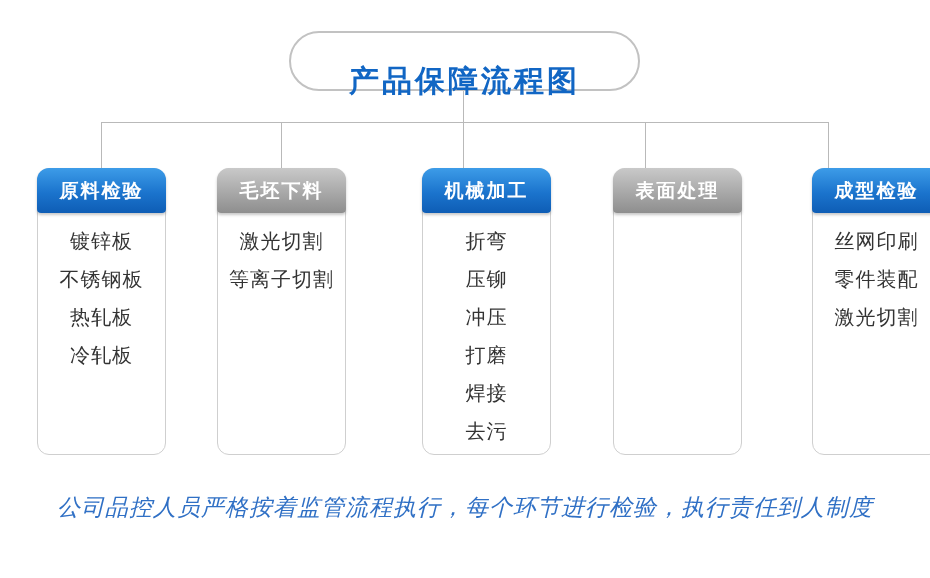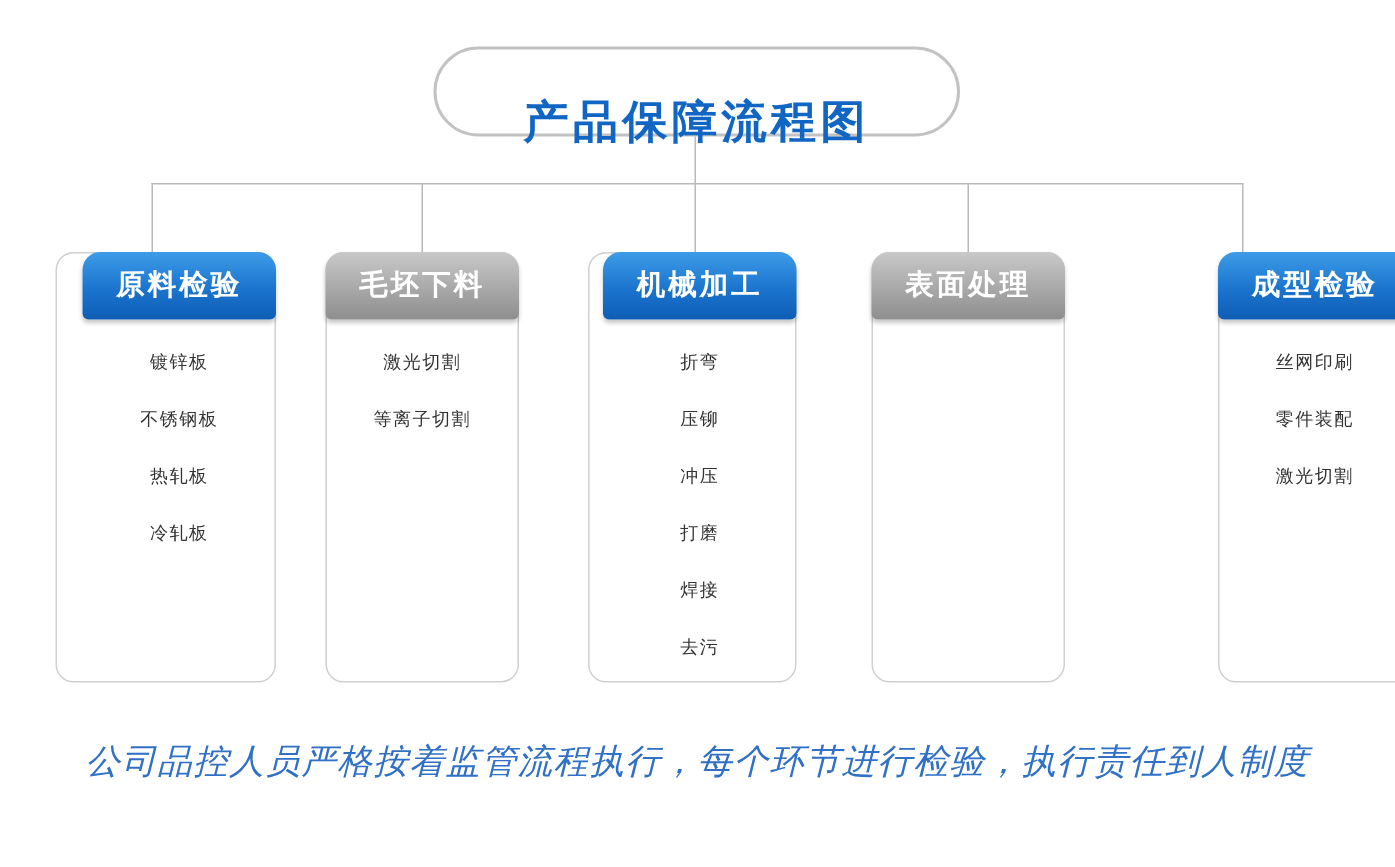--- a/index.html
+++ b/index.html
@@ -35,41 +35,41 @@
   .drop-c3{left:645px;top:122px;height:46px;}
   .drop-c4{left:828px;top:122px;height:46px;}
   
   .card{
     position:absolute;top:168px;
     width:127px;height:285px;
     background:#fff;
     border:1px solid var(--card-border,#cfcfcf);
     border-radius:12px;
   }
-  .c0{left:37px;padding-left:18px;}
+  .c0{left:37px;}
   .c1{left:217px;}
-  .c2{left:392px;padding-left:10px;}
-  .c3{left:581px;}
+  .c2{left:422px;}
+  .c3{left:613px;}
   .c4{left:764px;margin-left:48px;}
   .hdr{
     position:relative;
     margin:-1px -1px 0 -1px;
     height:45px;line-height:45px;
     border-radius:12px 12px 4px 4px;
     text-align:center;
     color:#ffffff;font-size:19px;font-weight:bold;letter-spacing:2px;
     box-shadow:0 2px 3px rgba(0,0,0,0.22);
   }
   .hdr.blue{background:linear-gradient(180deg,var(--blue-top,#3d9ce8) 0%,#1b74cd 55%,var(--blue-bottom,#0e5db5) 100%);}
   .hdr.gray{background:linear-gradient(180deg,var(--gray-top,#c9c9c9) 0%,#a8a8a8 55%,var(--gray-bottom,#8e8e8e) 100%);}
   .items{padding-top:9px;}
   .item{
     height:38px;line-height:38px;
     text-align:center;
-    font-size:12px;color:var(--item-text,#333333);
+    font-size:20px;color:var(--item-text,#333333);
     letter-spacing:1px;
   }
   
   .caption{
     position:absolute;left:0;top:492px;width:930px;
     text-align:center;
     font-size:23px;line-height:30px;
     color:var(--caption-text,#3070c5);
     letter-spacing:1px;
     font-style:italic;

